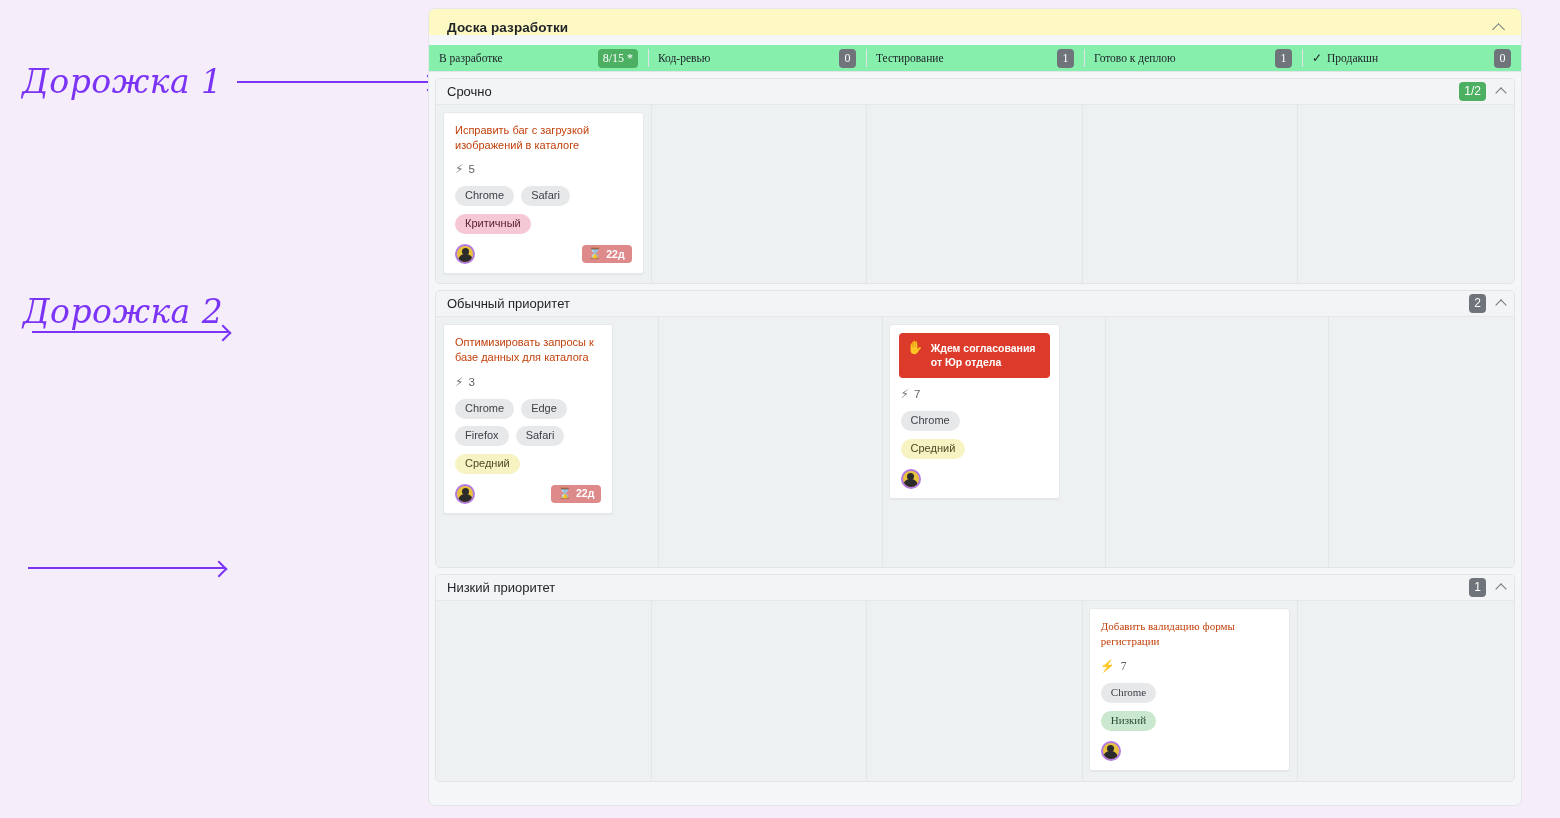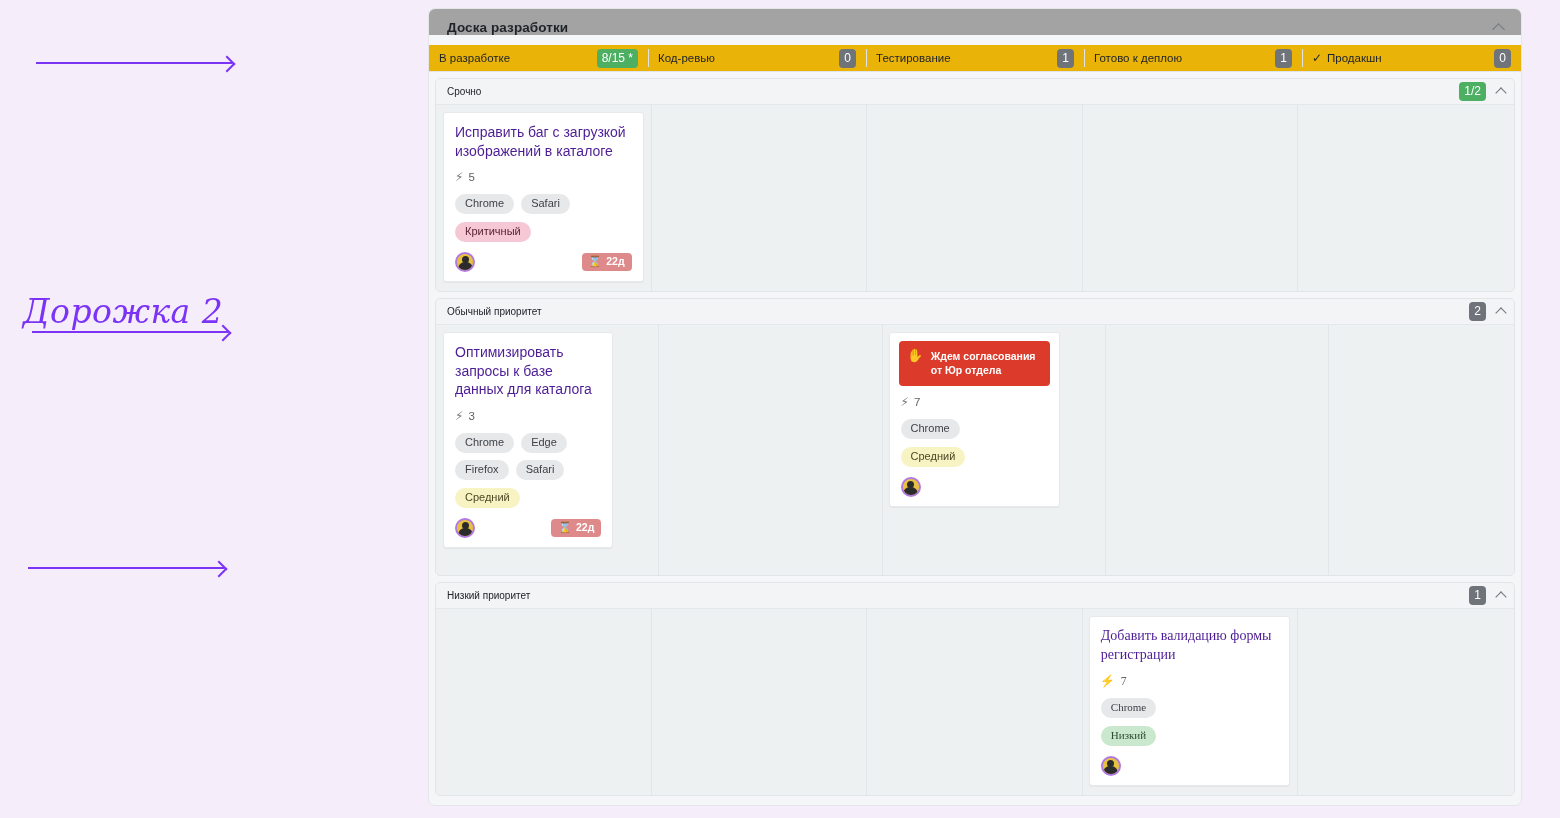--- a/index.html
+++ b/index.html
@@ -52,21 +52,21 @@
     left: 428px; top: 8px;
     width: 1094px; height: 798px;
     background: #f4f6f7;
     border: 1px solid #e3e7ea;
     border-radius: 7px;
     overflow: hidden;
   }
   .board-head {
     position: relative;
     padding: 11px 14px 0 18px;
-    background: #a3a3a3;
+    background: #fef9c3;
   }
   .board-title {
     font-size: 13.5px;
     font-weight: bold;
     color: #1f2328;
     letter-spacing: .1px;
   }
   .board-collapse {
     position: absolute;
     right: 14px; top: 10px;
@@ -82,21 +82,22 @@
     margin-top: 3px;
   }
 
   
   .cols {
     display: flex;
     height: 27px;
     align-items: stretch;
     margin-top: 10px;
     border-bottom: 1px solid #e1e5e8;
-    background: #eab308;
+    background: #86efac;
+    font-family: Liberation Serif, serif;
   }
   .col-head {
     display: flex;
     align-items: center;
     justify-content: space-between;
     padding: 0 10px 0 10px;
     position: relative;
   }
   .col-head + .col-head::before {
     content: "";
@@ -135,21 +136,21 @@
   }
   .lane-head {
     display: flex;
     align-items: center;
     justify-content: space-between;
     height: 26px;
     padding: 0 9px 0 11px;
     background: #f2f4f5;
     border-bottom: 1px solid #e4e8ea;
   }
-  .lane-title { font-size: 10px; color: #20252a; }
+  .lane-title { font-size: 13px; color: #20252a; }
   .lane-right { display: flex; align-items: center; gap: 11px; padding-left: 14px; }
   .lane-chev {
     width: 8px; height: 8px;
     border-top: 1.5px solid #70767c;
     border-left: 1.5px solid #70767c;
     transform: rotate(45deg);
     margin-top: 3px;
   }
   .lane-body { display: flex; align-items: stretch; background: #eef1f2; }
   .cell { position: relative; padding: 7px 7px 9px 7px; }
@@ -177,22 +178,22 @@
     font-size: 10.5px;
     font-weight: bold;
     line-height: 1.35;
     display: flex;
     gap: 7px;
     align-items: flex-start;
     margin: -2px -2px 10px -2px;
   }
   .banner-ico { font-size: 13px; line-height: 1.1; flex: none; }
   .card-title {
-    font-size: 14px;
-    color: #4c1d95;
+    font-size: 11px;
+    color: #c2410c;
     line-height: 1.33;
     margin-bottom: 11px;
   }
   .est { display: flex; align-items: center; gap: 5px; margin-bottom: 11px; }
   .est-ico { color: #6d7479; font-size: 12px; line-height: 1; }
   .est-val { font-size: 11.5px; color: #5b6268; }
   .tags { display: flex; flex-wrap: wrap; gap: 7px; margin-bottom: 8px; }
   .tag {
     font-size: 11px;
     padding: 4px 10px 5px;
@@ -247,20 +248,21 @@
   }
   .due-ico { font-size: 11px; }
   .spacer { flex: 1; }
 </style>
 </head>
 <body>
 
 <div id="root">
 
   <div class="annot" id="annot0" style="left:22px; top:62px;">
+    <span class="annot-text">Дорожка 1</span>
     <span class="annot-arrow" style="width:196px;"></span>
   </div>
   <div class="annot" id="annot1" style="left:18px; top:292px;flex-direction:column;">
     <span class="annot-text">Дорожка 2</span>
     <span class="annot-arrow" style="width:196px;"></span>
   </div>
   <div class="annot" id="annot2" style="left:14px; top:567px;">
     <span class="annot-arrow" style="width:196px;"></span>
   </div>
 

